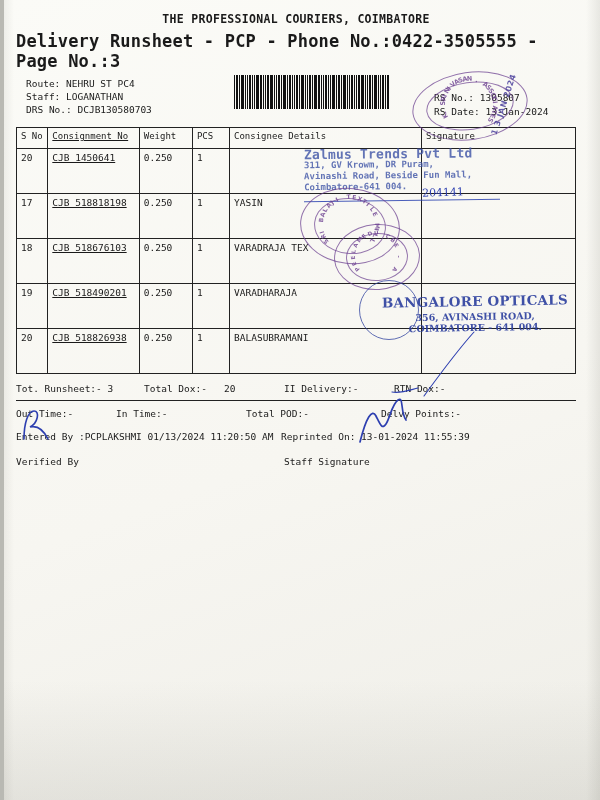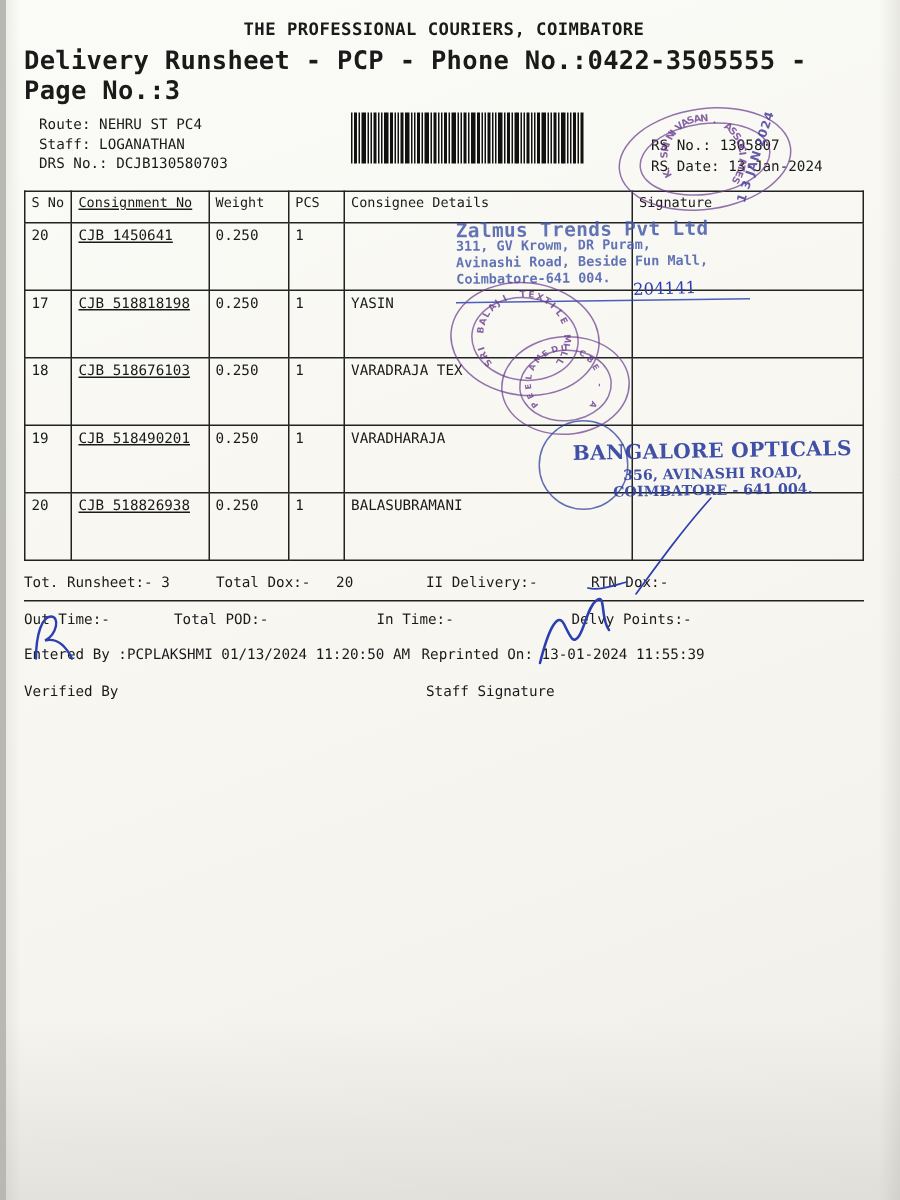--- a/index.html
+++ b/index.html
@@ -396,22 +396,22 @@
     <div class="totals">
       <div class="line1">
         <span style="width:128px">Tot. Runsheet:- 3</span>
         <span style="width:140px">Total Dox:-   20</span>
         <span style="width:110px">II Delivery:-</span>
         <span>RTN Dox:-</span>
       </div>
       <div class="hr"></div>
       <div class="line1">
         <span style="width:100px">Out Time:-</span>
+        <span style="width:130px">In Time:-</span>
         <span style="width:135px">Total POD:-</span>
-        <span style="width:130px">In Time:-</span>
         <span>Delvy Points:-</span>
       </div>
       <div class="line1 line3">
         <span style="width:265px">Entered By :PCPLAKSHMI 01/13/2024 11:20:50 AM</span>
         <span>Reprinted On: 13-01-2024 11:55:39</span>
       </div>
       <div class="line1 verified">
         <span style="width:268px">Verified By</span>
         <span>Staff Signature</span>
       </div>

